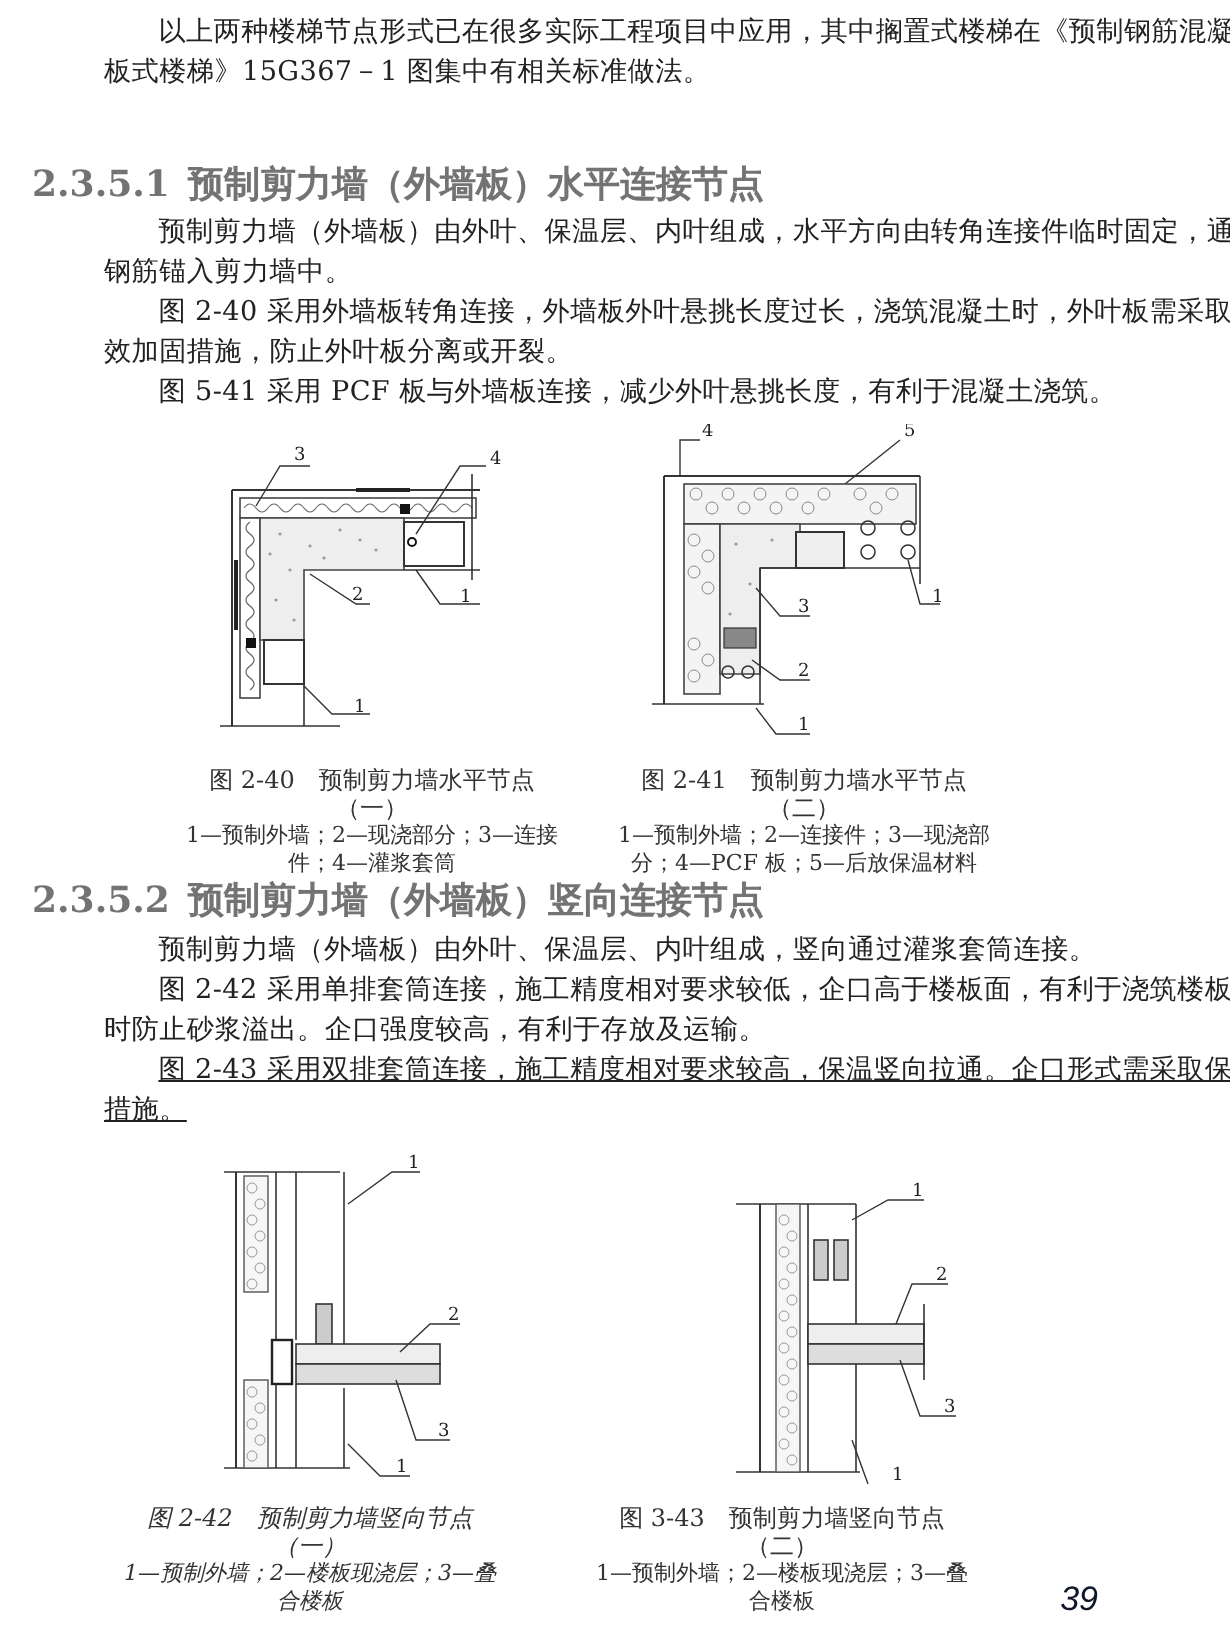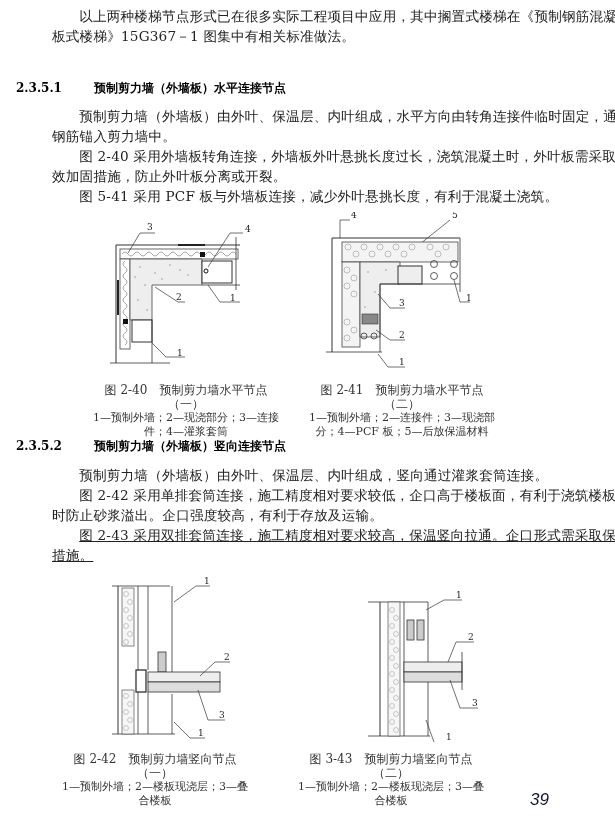--- a/index.html
+++ b/index.html
@@ -1,19 +1,19 @@
 <!DOCTYPE html>
 <html><head>
 <meta charset="utf-8">
 <style>
   html,body{margin:0;padding:0;background:#ffffff;}
   body{width:615px;height:824px;position:relative;overflow:hidden;font-family:"DejaVu Serif","Liberation Serif",serif;color:#222;}
   .p{position:absolute;left:16px;width:580px;font-size:13.6px;line-height:20px;letter-spacing:0.2px;margin-left:36px;}
   .indent{text-indent:2em;}
-  .h{position:absolute;left:16px;font-size:12px;font-weight:bold;color:#000000;}
+  .h{position:absolute;left:16px;font-size:18px;font-weight:bold;color:#737373;}
   .h .num{display:inline-block;width:78px;}
   .cap{position:absolute;font-size:11px;line-height:14px;text-align:center;color:#333;}
   .cap .t{font-size:12px;display:block;}
   .fig{position:absolute;}
   .pagenum{position:absolute;right:66px;top:790px;font-family:"Liberation Sans",sans-serif;font-style:italic;font-size:17px;color:#0f172a;}
   svg text{font-family:"DejaVu Serif",serif;font-size:9px;fill:#222;}
 </style>
 </head>
 <body>
 
@@ -251,21 +251,21 @@
     <text x="106" y="8">1</text>
     <polyline points="98,72 106,52 124,52" fill="none" stroke="#333" stroke-width="0.7"></polyline>
     <text x="118" y="50">2</text>
     <polyline points="100,90 110,118 128,118" fill="none" stroke="#333" stroke-width="0.7"></polyline>
     <text x="122" y="116">3</text>
     <line x1="76" y1="130" x2="84" y2="152" stroke="#333" stroke-width="0.7"></line>
     <text x="96" y="150">1</text>
   </svg>
 </div>
 
-<div class="cap" style="left:60px;top:752px;width:190px;">
+<div class="cap" style="left:60px;top:752px;width:190px;font-style:italic;">
   <span class="t">图 2-42　预制剪力墙竖向节点（一）</span>
   <span>1—预制外墙；2—楼板现浇层；3—叠合楼板</span>
 </div>
 <div class="cap" style="left:296px;top:752px;width:190px;">
   <span class="t">图 3-43　预制剪力墙竖向节点（二）</span>
   <span>1—预制外墙；2—楼板现浇层；3—叠合楼板</span>
 </div>
 
 <div class="pagenum">39</div>
 

